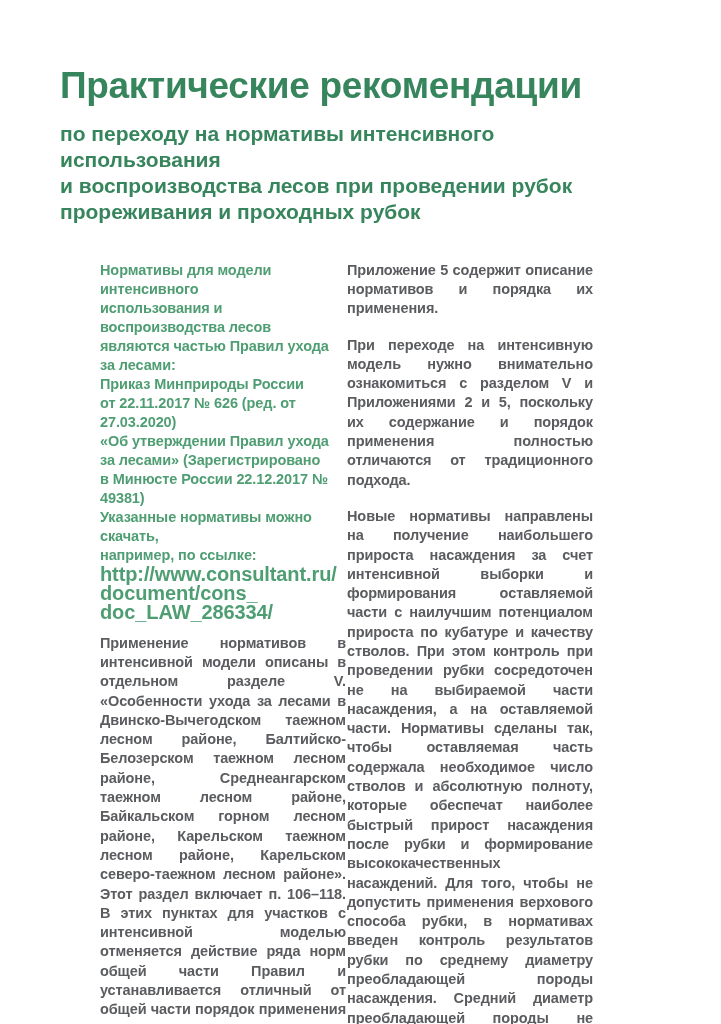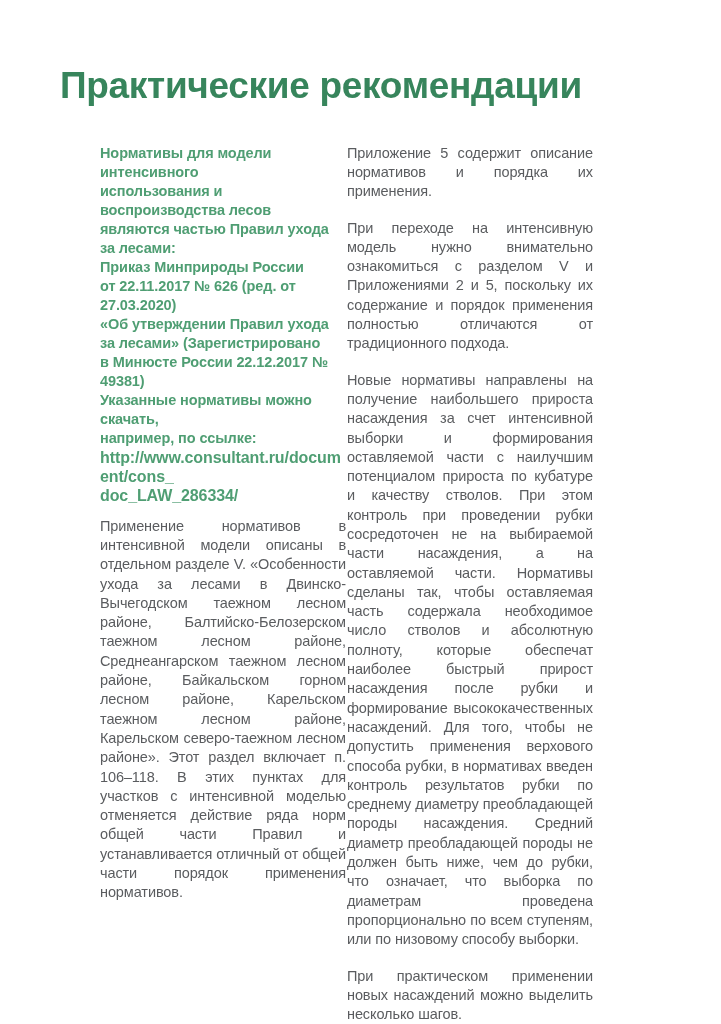--- a/index.html
+++ b/index.html
@@ -45,49 +45,53 @@
     color:var(--accent-green);
     font-size:14.5px;
     font-weight:bold;
     line-height:19px;
     white-space:pre-line;
     letter-spacing:-0.1px;
   }
   .link{
     display:block;
     color:var(--accent-green);
-    font-size:16px;
+    font-size:20px;
     font-weight:bold;
     line-height:19px;
     white-space:pre-line;
     text-decoration:none;
     letter-spacing:-0.1px;
     cursor:pointer;
     word-break:break-all;
   }
   .paragraphs .body-para{
     color:var(--body-text);
     font-size:14.5px;
     line-height:19.3px;
     text-align:justify;
     hyphens:auto;
     letter-spacing:-0.1px;
     margin-top:17px;
+    font-weight:bold;
   }
   .paragraphs .body-para:first-child{margin-top:0;}
   .left-paragraphs{margin-top:12px;}
   .left-paragraphs .body-para:first-child{margin-top:0;}
 </style>
 </head>
 <body>
 
 <div class="page">
 
   <header>
     <h1 class="doc-title">Практические рекомендации</h1>
+    <h2 class="doc-subtitle">по переходу на нормативы интенсивного использования
+и воспроизводства лесов при проведении рубок
+прореживания и проходных рубок</h2>
   </header>
 
   <main class="columns">
 
     <section class="column">
       <p class="citation">Нормативы для модели интенсивного
 использования и воспроизводства лесов
 являются частью Правил ухода за лесами:
 Приказ Минприроды России
 от 22.11.2017 № 626 (ред. от 27.03.2020)

